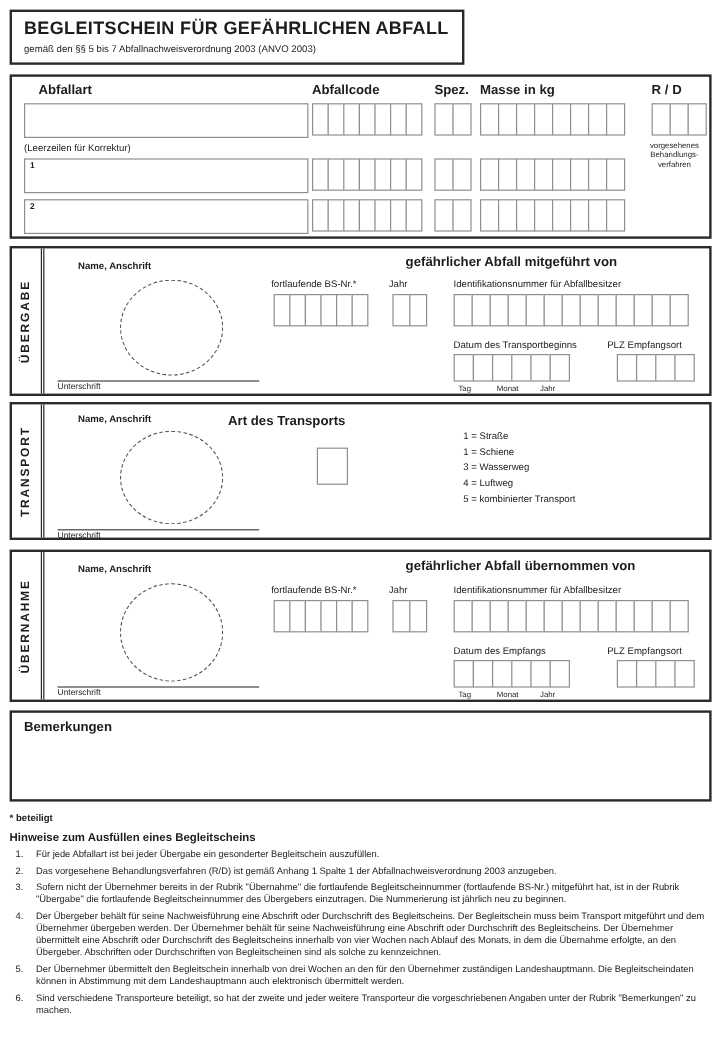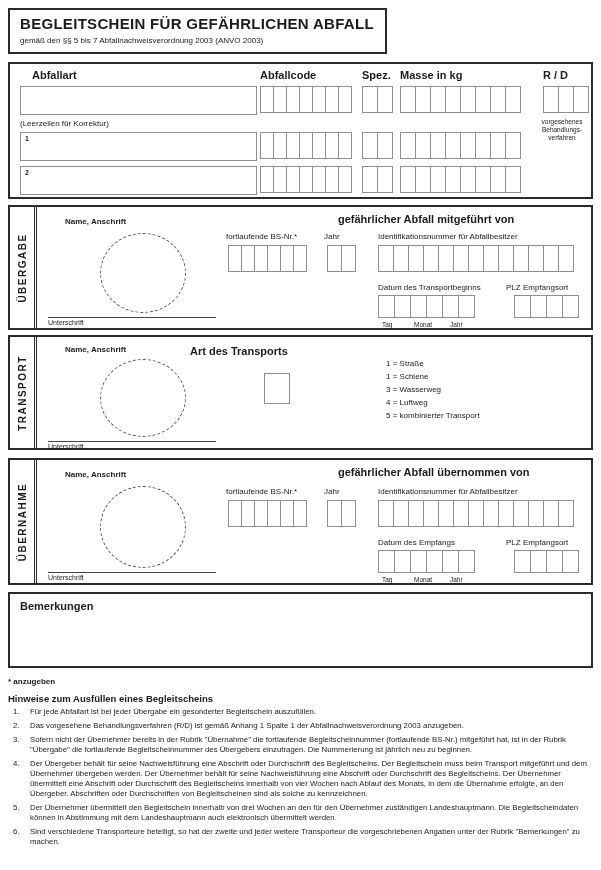--- a/index.html
+++ b/index.html
@@ -286,21 +286,21 @@
         <div class="cell"></div>
         <div class="cell"></div>
         <div class="cell"></div>
       </div>
   </div>
 
   <div class="box" style="left:8px;top:592px;width:585px;height:76px;">
     <div class="abs lbl-b11" style="left:10px;top:6px;">Bemerkungen</div>
   </div>
 
-  <div class="abs lbl-b8" style="left:8px;top:677px;">* anzugeben</div>
+  <div class="abs lbl-b8" style="left:8px;top:677px;">* beteiligt</div>
 
   <div class="abs" style="left:8px;top:693px;font-size:9.5px;font-weight:bold;">Hinweise zum Ausfüllen eines Begleitscheins</div>
   <ol class="hints abs" style="left:8px;top:707px;width:587px;">
       <li>Für jede Abfallart ist bei jeder Übergabe ein gesonderter Begleitschein auszufüllen.</li>
       <li>Das vorgesehene Behandlungsverfahren (R/D) ist gemäß Anhang 1 Spalte 1 der Abfallnachweisverordnung 2003 anzugeben.</li>
       <li>Sofern nicht der Übernehmer bereits in der Rubrik "Übernahme" die fortlaufende Begleitscheinnummer (fortlaufende BS-Nr.) mitgeführt hat, ist in der Rubrik "Übergabe" die fortlaufende Begleitscheinnummer des Übergebers einzutragen. Die Nummerierung ist jährlich neu zu beginnen.</li>
       <li>Der Übergeber behält für seine Nachweisführung eine Abschrift oder Durchschrift des Begleitscheins. Der Begleitschein muss beim Transport mitgeführt und dem Übernehmer übergeben werden. Der Übernehmer behält für seine Nachweisführung eine Abschrift oder Durchschrift des Begleitscheins. Der Übernehmer übermittelt eine Abschrift oder Durchschrift des Begleitscheins innerhalb von vier Wochen nach Ablauf des Monats, in dem die Übernahme erfolgte, an den Übergeber. Abschriften oder Durchschriften von Begleitscheinen sind als solche zu kennzeichnen.</li>
       <li>Der Übernehmer übermittelt den Begleitschein innerhalb von drei Wochen an den für den Übernehmer zuständigen Landeshauptmann. Die Begleitscheindaten können in Abstimmung mit dem Landeshauptmann auch elektronisch übermittelt werden.</li>
       <li>Sind verschiedene Transporteure beteiligt, so hat der zweite und jeder weitere Transporteur die vorgeschriebenen Angaben unter der Rubrik "Bemerkungen" zu machen.</li>
     </ol>

